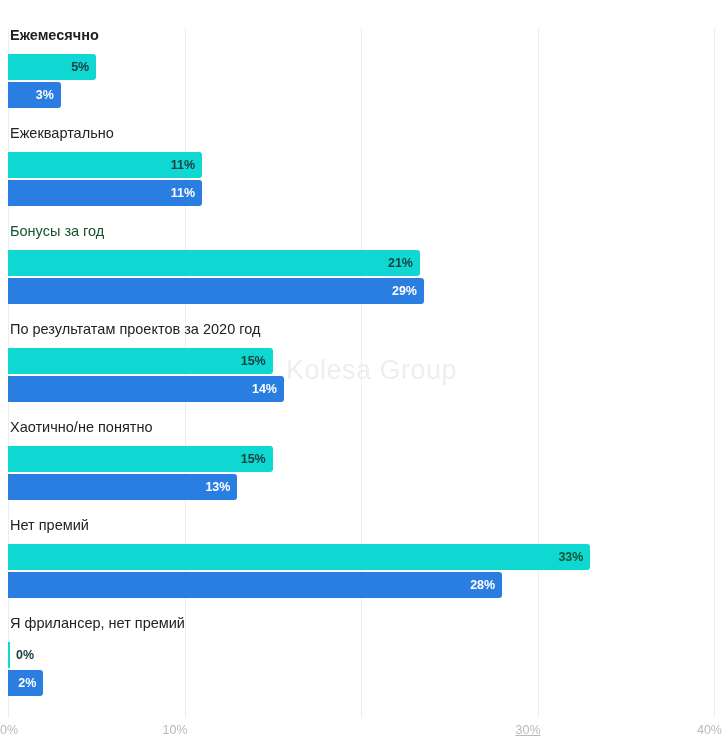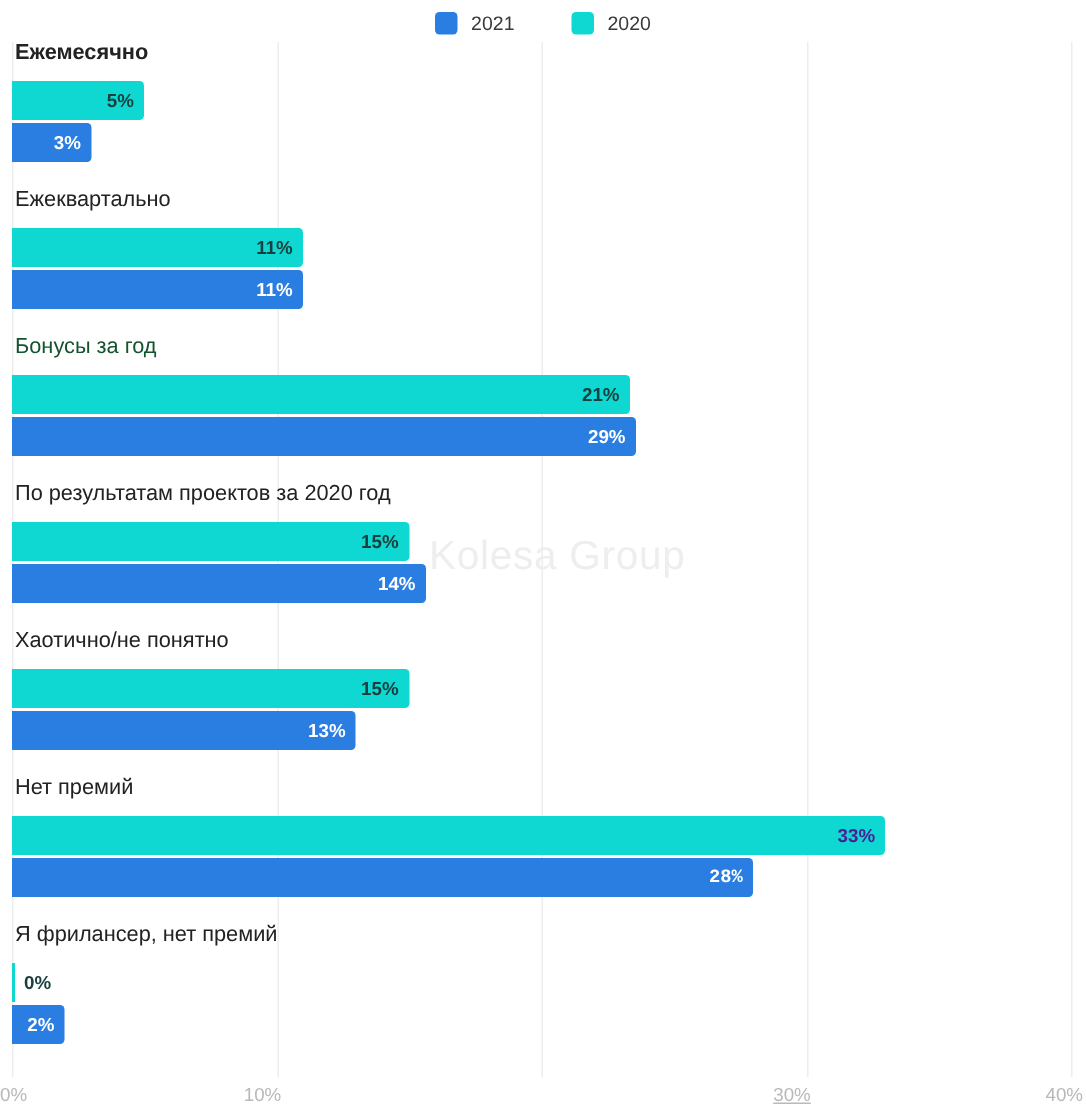--- a/index.html
+++ b/index.html
@@ -159,30 +159,20 @@
     color: #b9b9b9;
     white-space: nowrap;
     line-height: 1;
   }
 </style>
 </head>
 <body>
 
 <div id="chart-root">
 
-  <div class="legend">
-    <div class="legend-item">
-      <span class="legend-swatch" style="background: rgb(42, 125, 225);"></span>
-      <span class="legend-label">2021</span>
-    </div>
-    <div class="legend-item">
-      <span class="legend-swatch" style="background: rgb(15, 216, 210);"></span>
-      <span class="legend-label">2020</span>
-    </div>
-  </div>
 
   <div class="watermark" style="color: rgb(238, 238, 238);">Kolesa Group</div>
 
   <div class="plot">
     <div class="gridlines">
         <div class="gridline" style="left: 8px; background: rgb(237, 237, 237);"></div>
         <div class="gridline" style="left: 184.5px; background: rgb(237, 237, 237);"></div>
         <div class="gridline" style="left: 361px; background: rgb(237, 237, 237);"></div>
         <div class="gridline" style="left: 537.5px; background: rgb(237, 237, 237);"></div>
         <div class="gridline" style="left: 714px; background: rgb(237, 237, 237);"></div>
@@ -250,25 +240,25 @@
           <div class="bar-row bottom">
             <div class="bar" style="width: 229.45px; background: rgb(42, 125, 225);">
               <span class="bar-value" style="color: rgb(255, 255, 255);">13%</span>
             </div>
           </div>
         </div>
         <div class="group" style="top: 490px;">
           <div class="group-label" style="color: rgb(34, 34, 34);">Нет премий</div>
           <div class="bar-row top">
             <div class="bar" style="width: 582.45px; background: rgb(15, 216, 210);">
-              <span class="bar-value" style="color: #4c1d95;">33%</span>
-            </div>
-          </div>
-          <div class="bar-row bottom">
-            <div class="bar" style="width: 494.2px; background: rgb(42, 125, 225); font-family: Liberation Mono, monospace;">
+              <span class="bar-value" style="color: #14532d;">33%</span>
+            </div>
+          </div>
+          <div class="bar-row bottom">
+            <div class="bar" style="width: 494.2px; background: rgb(42, 125, 225);">
               <span class="bar-value" style="color: rgb(255, 255, 255);">28%</span>
             </div>
           </div>
         </div>
         <div class="group" style="top: 588px;">
           <div class="group-label" style="color: rgb(34, 34, 34);">Я фрилансер, нет премий</div>
           <div class="bar-row top">
             <div class="bar" style="width: 2px; background: rgb(15, 216, 210); border-radius: 0px;">
               <span class="bar-value outside" style="color: rgb(24, 64, 63);">0%</span>
             </div>

